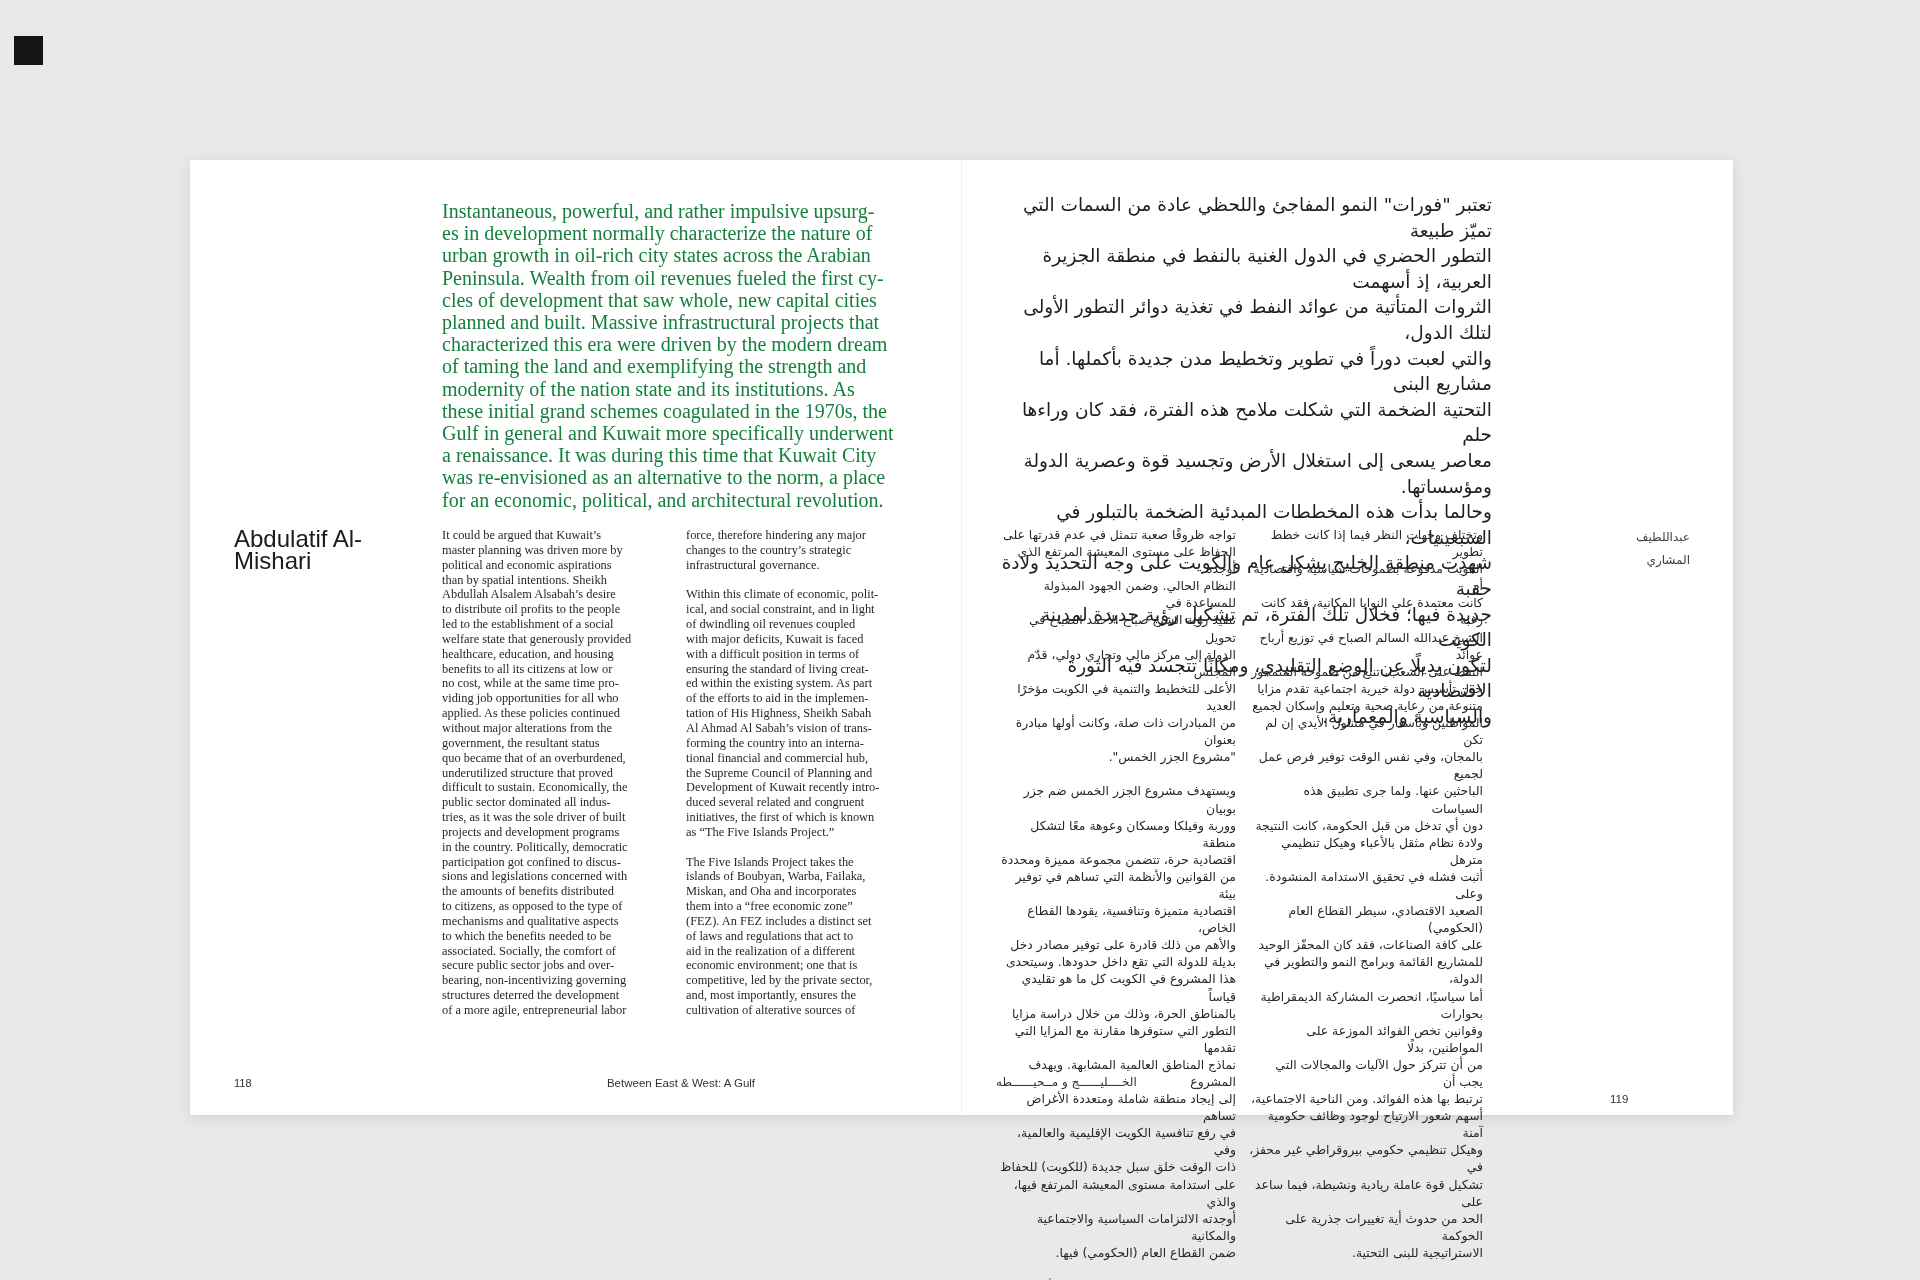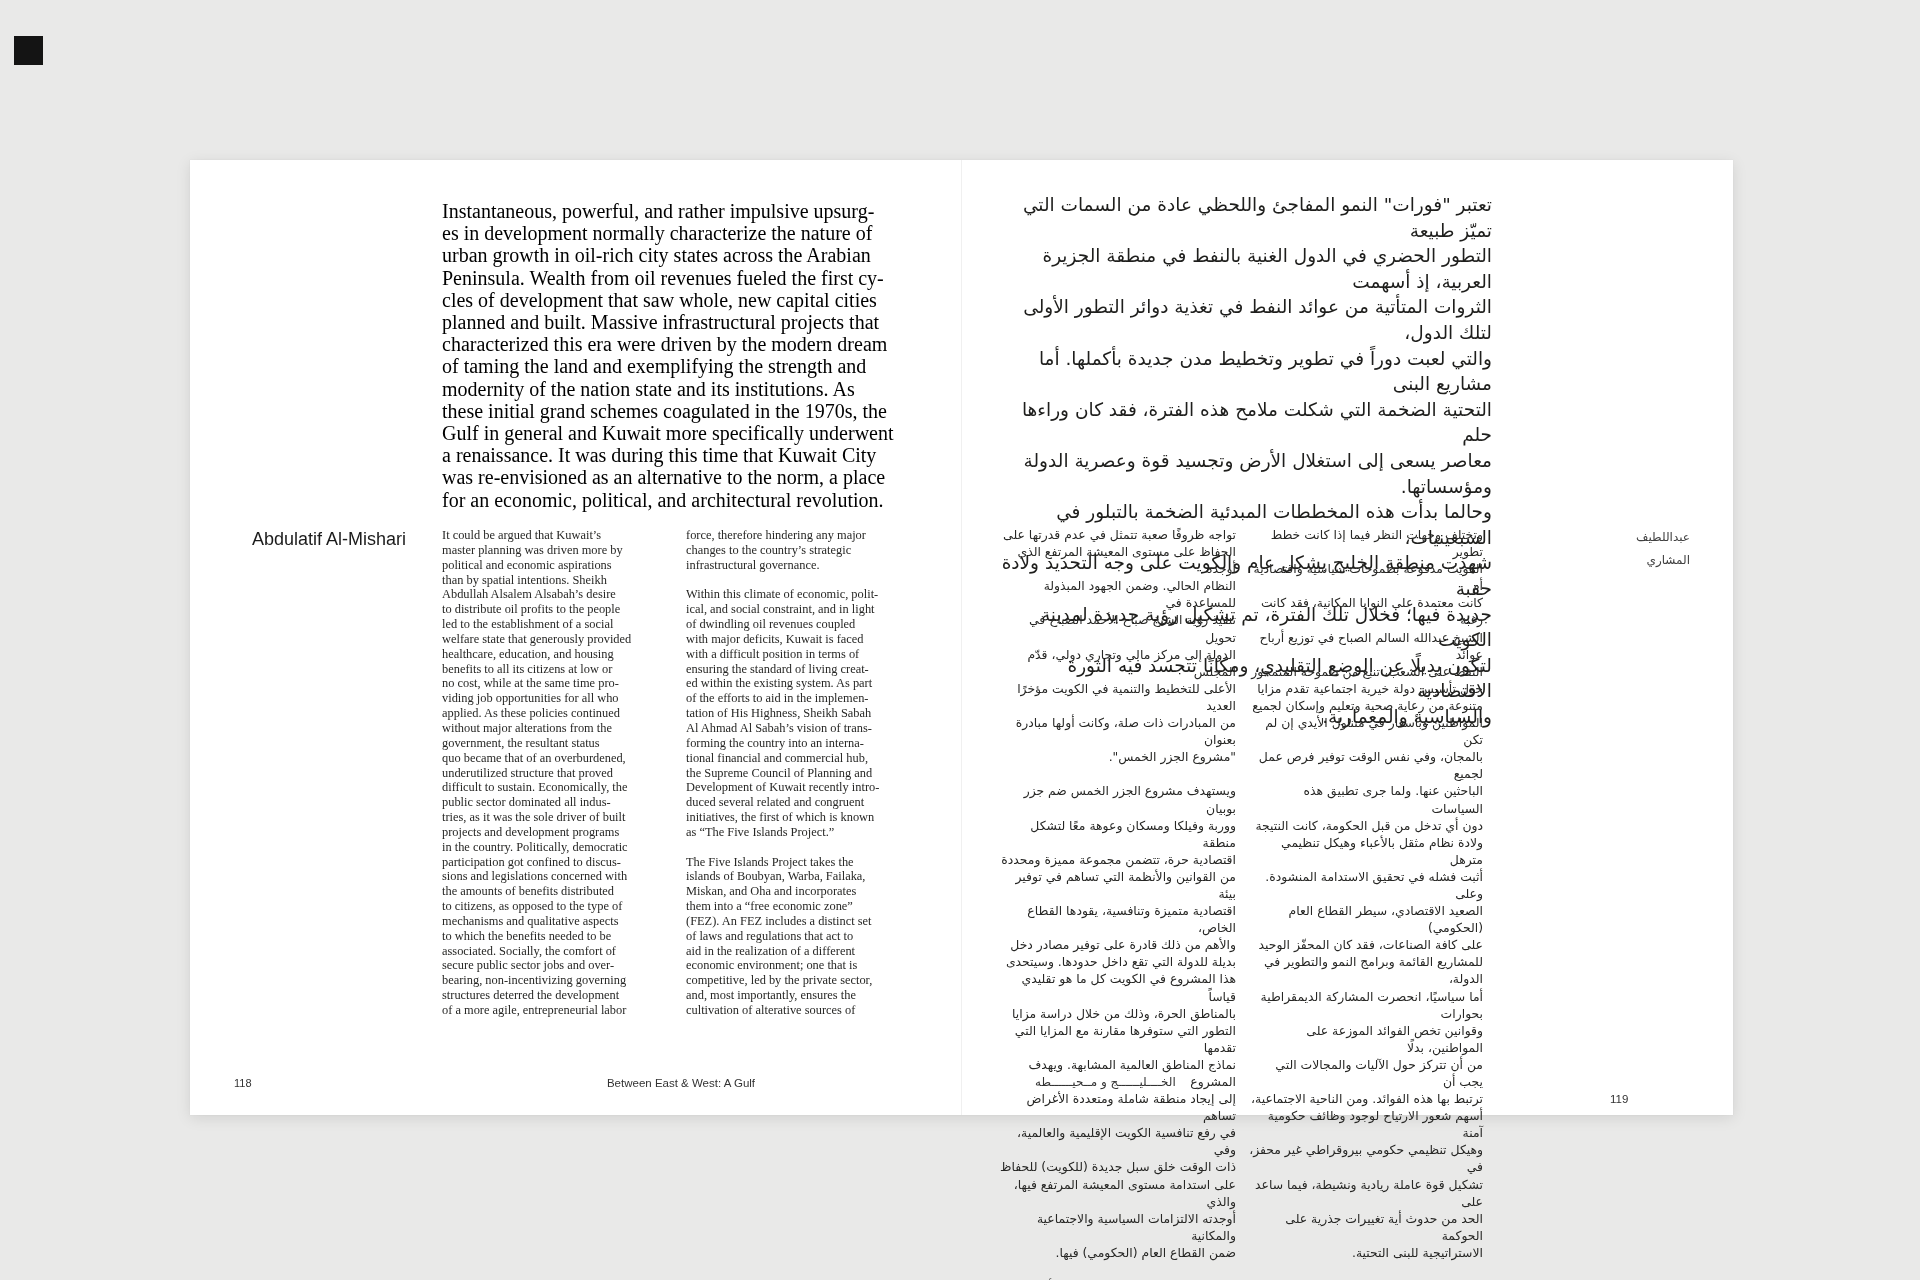--- a/index.html
+++ b/index.html
@@ -39,29 +39,28 @@
   .title-en {
     left: 44px; top: 44px; width: 185px;
     font-family: "Liberation Sans", sans-serif;
     font-size: 17.5px; line-height: 22px;
     color: #1b1b1b;
   }
   .intro-en {
     left: 252px; top: 40px; width: 484px;
     font-family: "Liberation Serif", serif;
     font-size: 20px; line-height: 22.2px;
-    color: #000000;
+    color: #15803d;
     text-align: justify;
   }
   .author-en {
     left: 44px; top: 368px; width: 190px;
     font-family: "Liberation Sans", sans-serif;
-    font-size: 18px; line-height: 22px;
+    font-size: 24px; line-height: 22px;
     color: #1b1b1b;
-    text-align: center;
   }
   .col-en {
     top: 368px; width: 234px;
     font-family: "Liberation Serif", serif;
     font-size: 12.4px; line-height: 14.85px;
     color: #272725;
     text-align: justify;
   }
   .col-en-1 { left: 252px; }
   .col-en-2 { left: 496px; }
@@ -97,21 +96,21 @@
     color: #404040;
   }
   .col-ar {
     top: 366px;
     font-size: 12.4px; line-height: 17.1px;
     color: #272725;
   }
   .col-ar-right { left: 1059px; width: 234px; }
   .col-ar-left  { left: 806px;  width: 240px; }
   .footer-ar {
-    left: 845px; top: 915px; width: 300px;
+    left: 806px; top: 915px; width: 300px;
     font-size: 12px; line-height: 15px;
     color: #333;
     text-align: left;
   }
   .pagenum-right {
     right: 43px; top: 916px; width: 80px;
     font-family: "Liberation Sans", sans-serif;
     font-size: 11.5px; line-height: 14px;
     color: #333;
     text-align: left;

